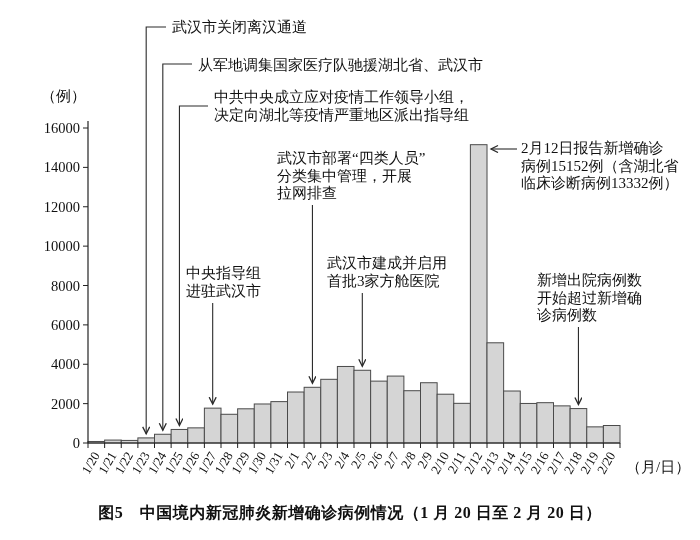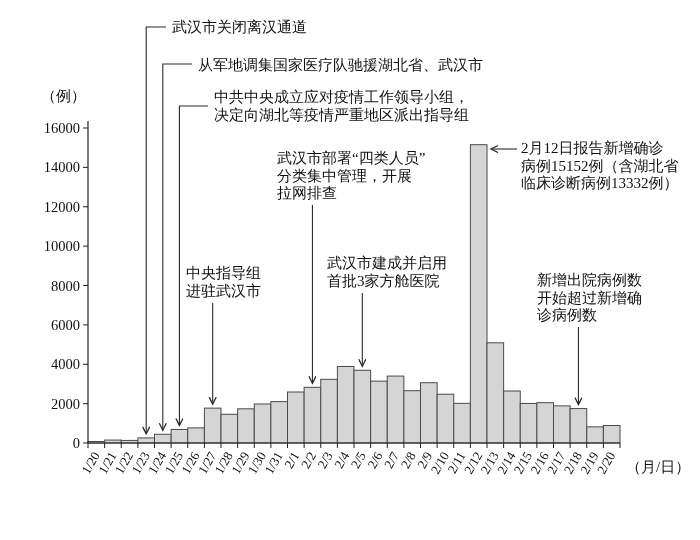--- a/index.html
+++ b/index.html
@@ -179,13 +179,14 @@
           <path d="M 517 149 H 491" fill="none" stroke="#2a2a2a" stroke-width="1.1" marker-end="url(#ah)"></path>
         </g>
         <g>
           <text x="537" y="285" font-size="15" fill="#111">新增出院病例数</text>
           <text x="537" y="302.5" font-size="15" fill="#111">开始超过新增确</text>
           <text x="537" y="320" font-size="15" fill="#111">诊病例数</text>
           <path d="M 578.4375 327 V 404.56656250000003" fill="none" stroke="#2a2a2a" stroke-width="1.1" marker-end="url(#ah)"></path>
         </g>
       </g>
   </svg>
+  <div class="caption">图5　中国境内新冠肺炎新增确诊病例情况（1 月 20 日至 2 月 20 日）</div>
 </div>
 
 </body></html>

